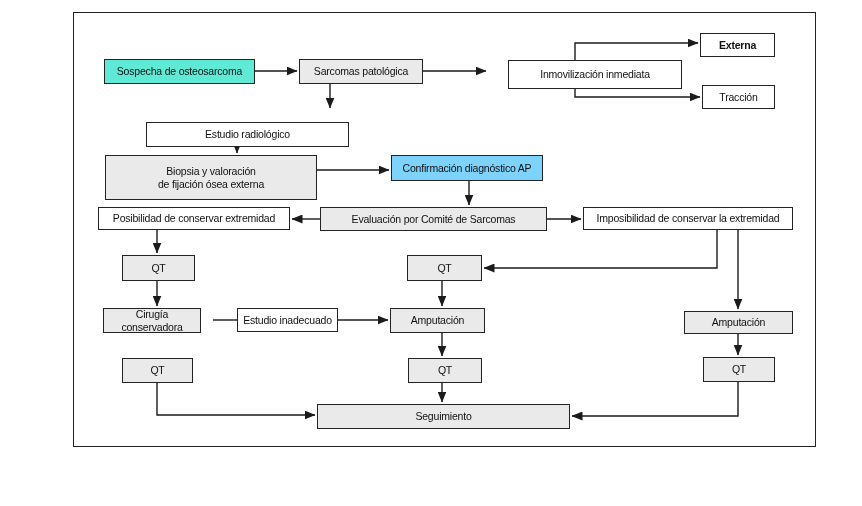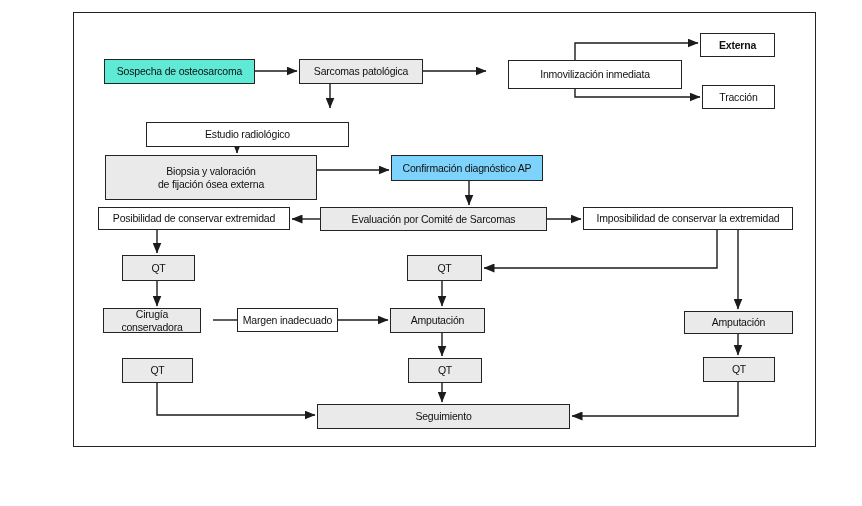--- a/index.html
+++ b/index.html
@@ -101,21 +101,21 @@
       <div class="node white" style="left: 146px; top: 110px; width: 203px; height: 25px; background: rgb(255, 255, 255); margin-top: 12px;">Estudio radiológico</div>
       <div class="node gray" style="left: 105px; top: 155px; width: 212px; height: 45px; background: rgb(234, 234, 234);">Biopsia y valoración
 de fijación ósea externa</div>
       <div class="node white" style="left: 391px; top: 155px; width: 152px; height: 26px; background: #7dd3fc;">Confirmación diagnóstico AP</div>
       <div class="node white" style="left: 98px; top: 207px; width: 192px; height: 23px; background: rgb(255, 255, 255);">Posibilidad de conservar extremidad</div>
       <div class="node gray" style="left: 320px; top: 207px; width: 227px; height: 24px; background: rgb(234, 234, 234);">Evaluación por Comité de Sarcomas</div>
       <div class="node white" style="left: 583px; top: 207px; width: 210px; height: 23px; background: rgb(255, 255, 255);">Imposibilidad de conservar la extremidad</div>
       <div class="node gray" style="left: 122px; top: 255px; width: 73px; height: 26px; background: rgb(234, 234, 234);">QT</div>
       <div class="node gray" style="left: 407px; top: 255px; width: 75px; height: 26px; background: rgb(234, 234, 234);">QT</div>
       <div class="node gray" style="left: 103px; top: 308px; width: 98px; height: 25px; background: rgb(234, 234, 234);">Cirugía conservadora</div>
-      <div class="node white" style="left: 237px; top: 308px; width: 101px; height: 24px; background: rgb(255, 255, 255);">Margen inadecuado</div>
+      <div class="node white" style="left: 237px; top: 308px; width: 101px; height: 24px; background: rgb(255, 255, 255);">Estudio inadecuado</div>
       <div class="node gray" style="left: 390px; top: 308px; width: 95px; height: 25px; background: rgb(234, 234, 234);">Amputación</div>
       <div class="node gray" style="left: 684px; top: 311px; width: 109px; height: 23px; background: rgb(234, 234, 234);">Amputación</div>
       <div class="node gray" style="left: 122px; top: 358px; width: 71px; height: 25px; background: rgb(234, 234, 234);">QT</div>
       <div class="node gray" style="left: 408px; top: 358px; width: 74px; height: 25px; background: rgb(234, 234, 234);">QT</div>
       <div class="node gray" style="left: 703px; top: 357px; width: 72px; height: 25px; background: rgb(234, 234, 234);">QT</div>
       <div class="node gray" style="left: 317px; top: 404px; width: 253px; height: 25px; background: rgb(234, 234, 234);">Seguimiento</div>
     </div>
 
 
 </div>

